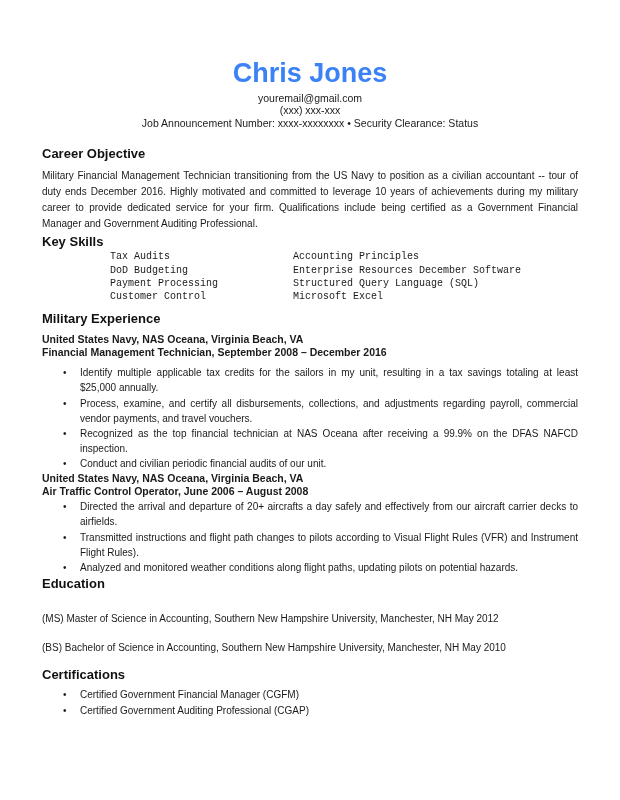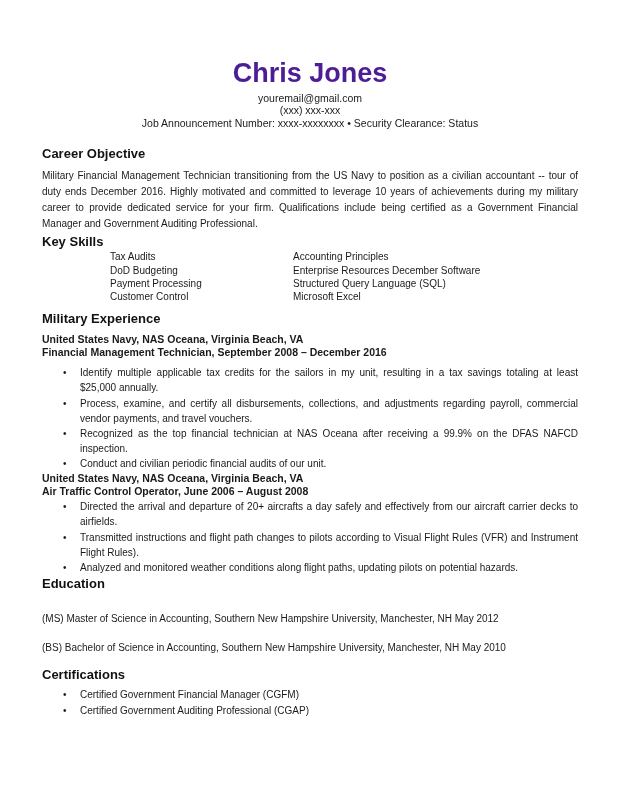--- a/index.html
+++ b/index.html
@@ -23,21 +23,21 @@
   }
   section { display: flow-root; margin: 0; }
 
   
   .doc-header { text-align: center; }
   .name {
     font-size: 27px;
     line-height: 30px;
     font-weight: 700;
     margin: 0 0 4px 0;
-    color: #4c1d95;
+    color: #3b82f6;
   }
   .contact-line {
     font-size: 10.5px;
     line-height: 12.4px;
   }
 
   
   .section-heading {
     font-size: 13px;
     line-height: 15px;
@@ -56,20 +56,21 @@
     font-size: 10px;
     line-height: 15.8px;
     text-align: justify;
     margin: 7px 0 0 0;
   }
 
   
   .skills-cols {
     display: flex;
     margin: 1px 0 0 68px;
+    font-family: Liberation Mono, monospace;
   }
   .skills-col { font-size: 10px; line-height: 13.3px; }
   .skills-col.col1 { width: 183px; }
   .skills-col.col2 { flex: 1; }
 
   
   .job-head { margin-top: 7px; }
   .job-head.second { margin-top: 0; }
   .job-line {
     font-size: 10.5px;

